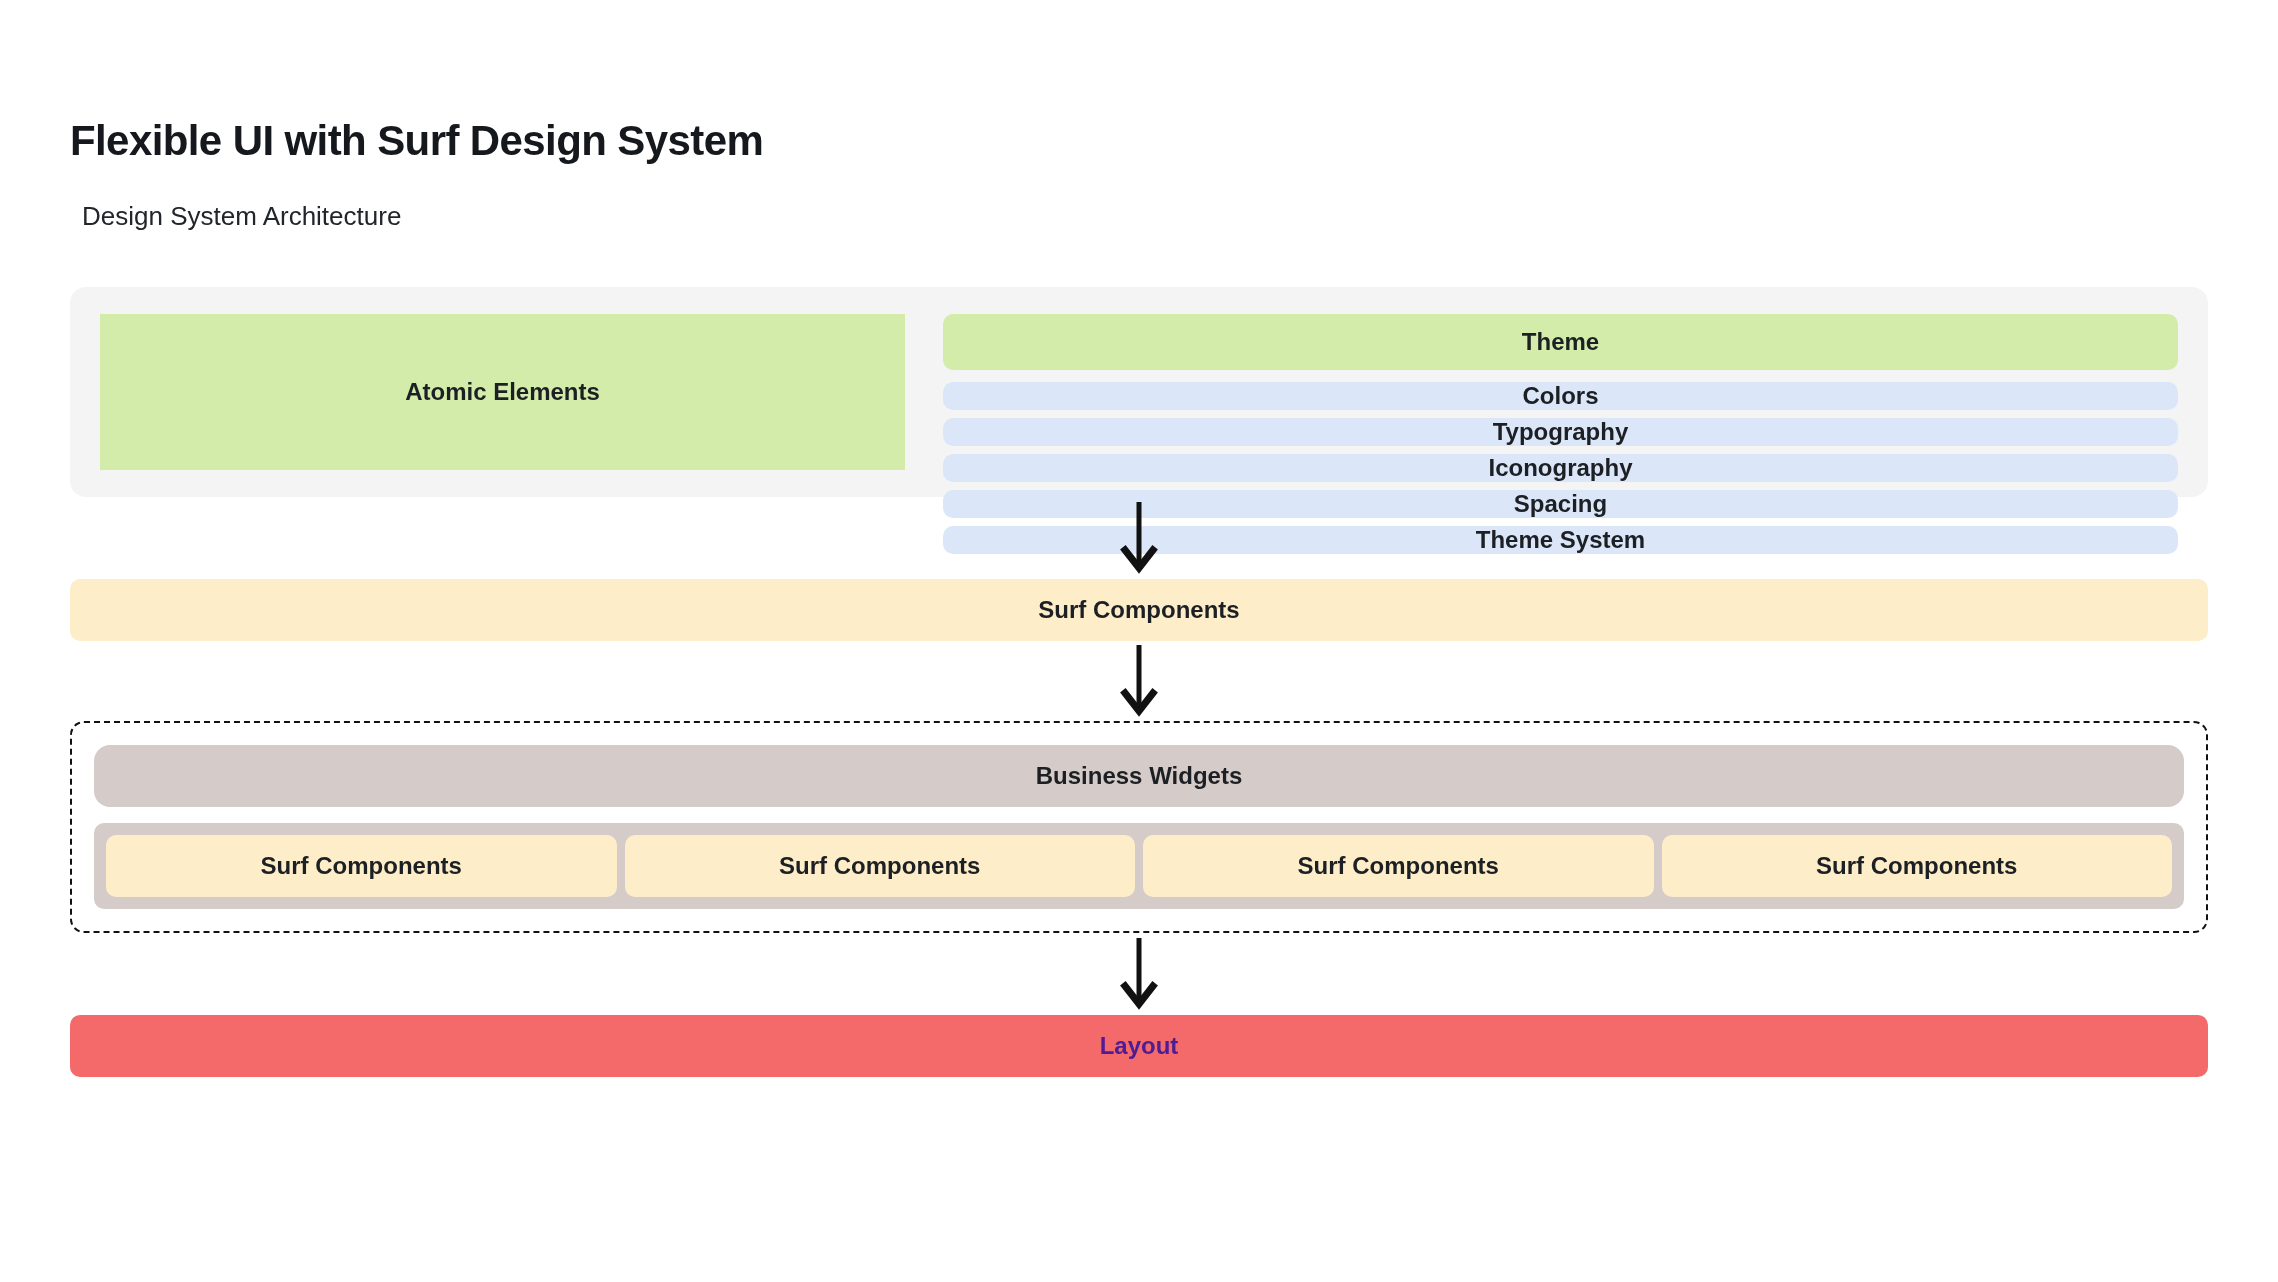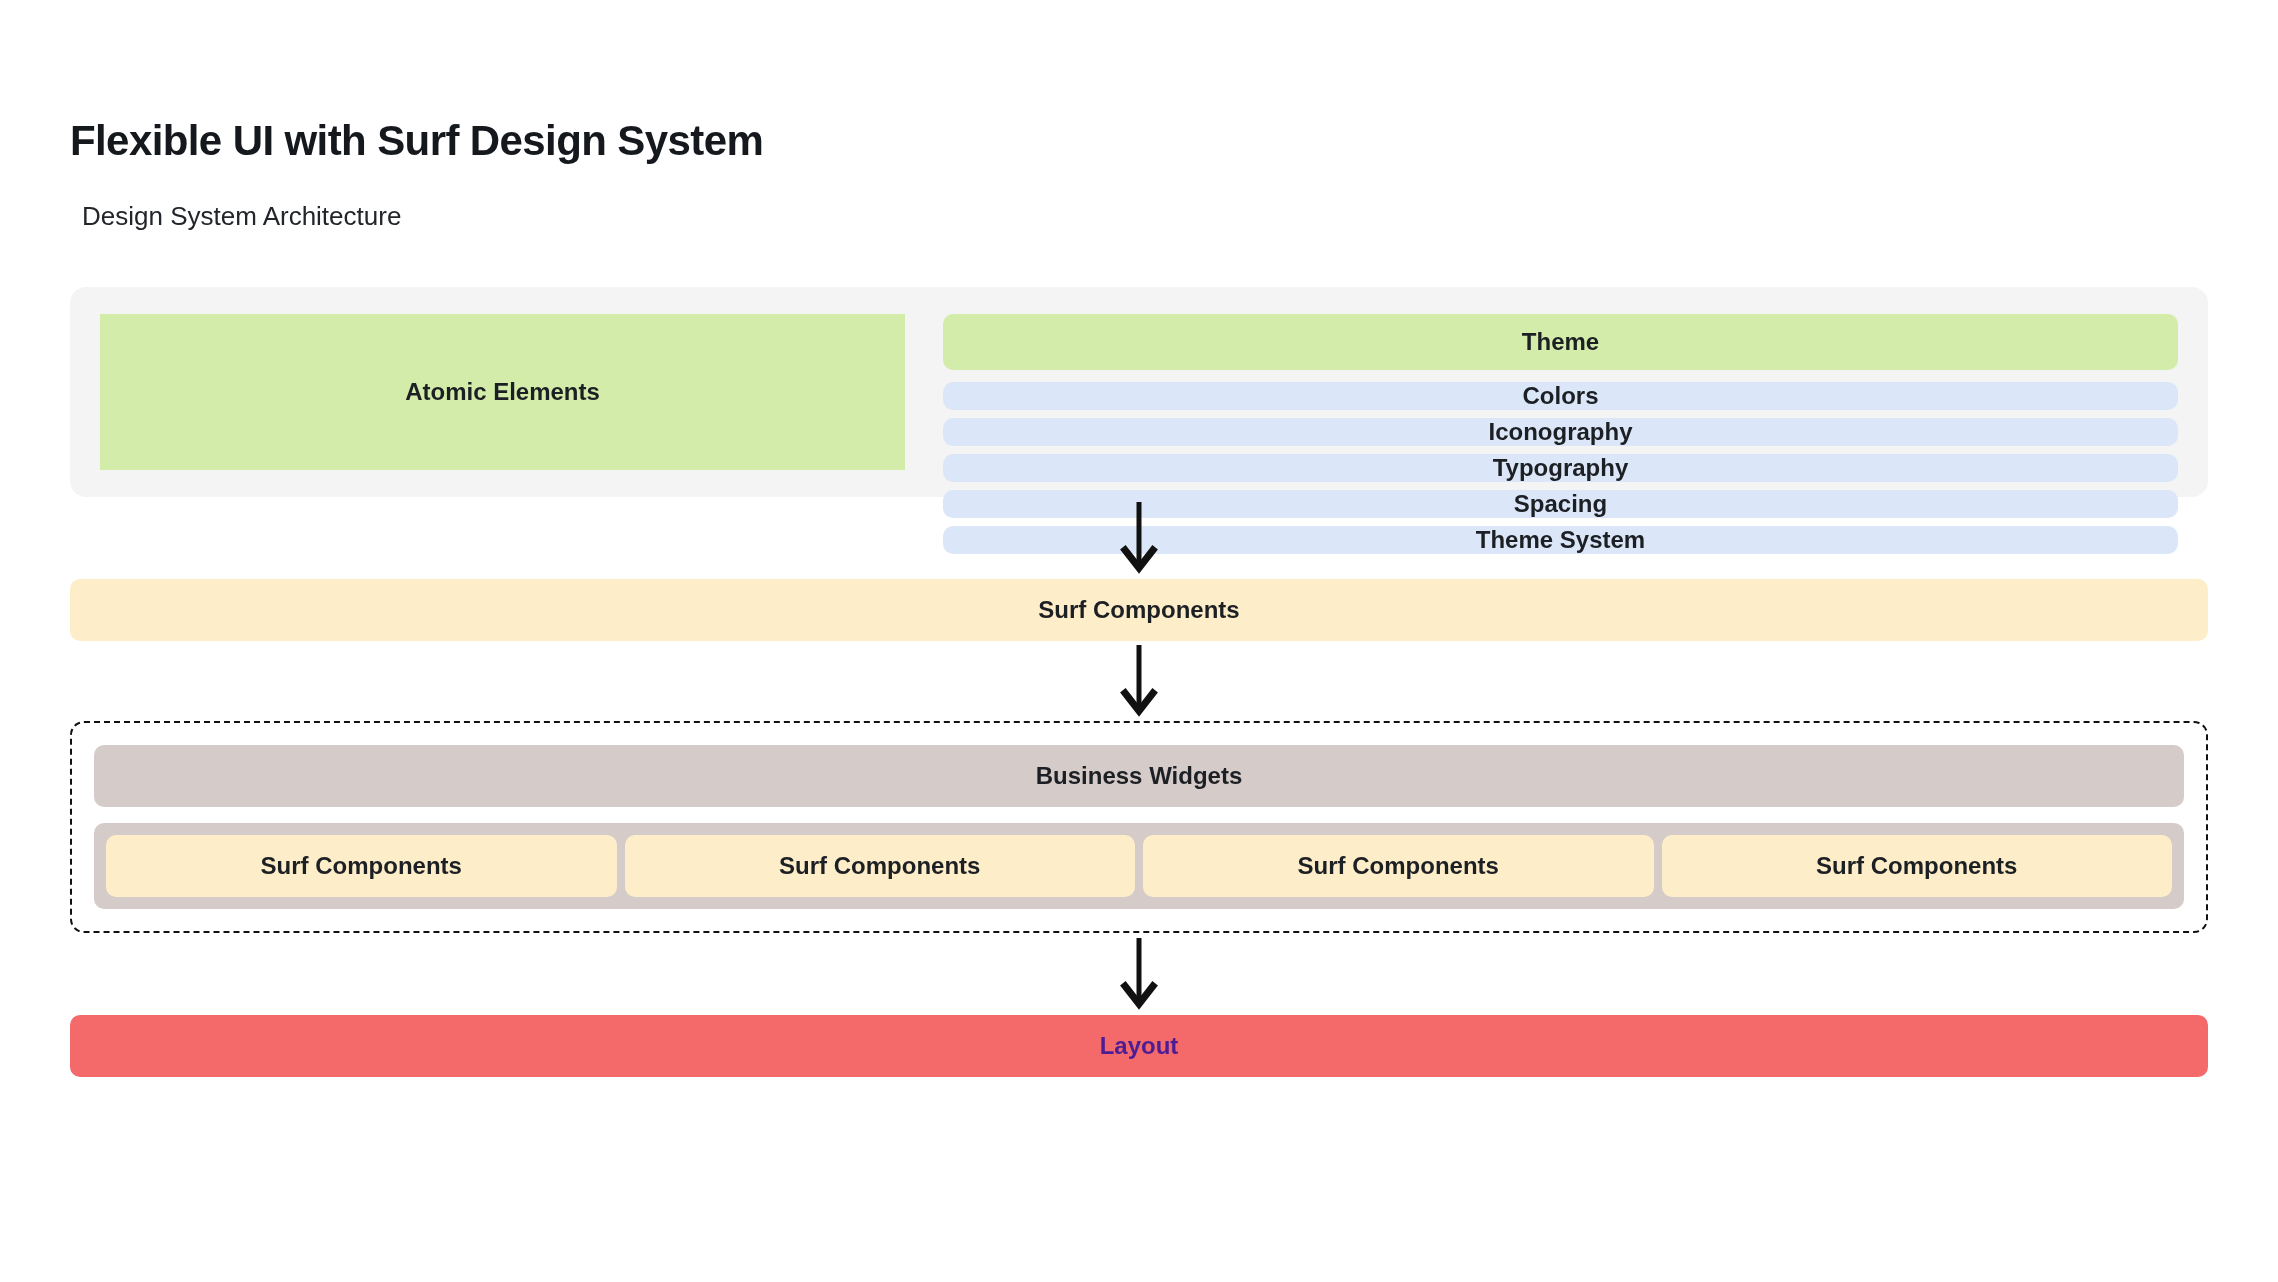--- a/index.html
+++ b/index.html
@@ -113,21 +113,21 @@
 
   
   .widgets-frame {
     border: 2px dashed #111111;
     border-radius: 14px;
     padding: 22px;
     box-sizing: border-box;
   }
   .business-widgets-bar {
     background: #d5cbc9;
-    border-radius: 10px;
+    border-radius: 16px;
     height: 62px;
     margin-bottom: 16px;
   }
   .widgets-tray {
     background: #d5cbc9;
     border-radius: 10px;
     padding: 12px;
     display: flex;
     gap: 8px;
     box-sizing: border-box;
@@ -158,22 +158,22 @@
   </div>
 
   <div class="foundation-panel">
     <div class="box atomic-elements">Atomic Elements</div>
 
     <div class="theme-column">
       <div class="box theme-bar">Theme</div>
 
       <div class="theme-tokens">
         <div class="box token">Colors</div>
+        <div class="box token">Typography</div>
         <div class="box token">Iconography</div>
-        <div class="box token">Typography</div>
         <div class="box token">Spacing</div>
         <div class="box token">Theme System</div>
       </div>
     </div>
   </div>
 
   <div class="arrow" style="height:82px;">
     <svg width="40" height="72" viewBox="0 0 40 72">
       <line x1="20" y1="0" x2="20" y2="62" stroke="#111111" stroke-width="5"></line>
       <polyline points="6,48 20,66 34,48" fill="none" stroke="#111111" stroke-width="7" stroke-linecap="square" stroke-linejoin="miter"></polyline>

